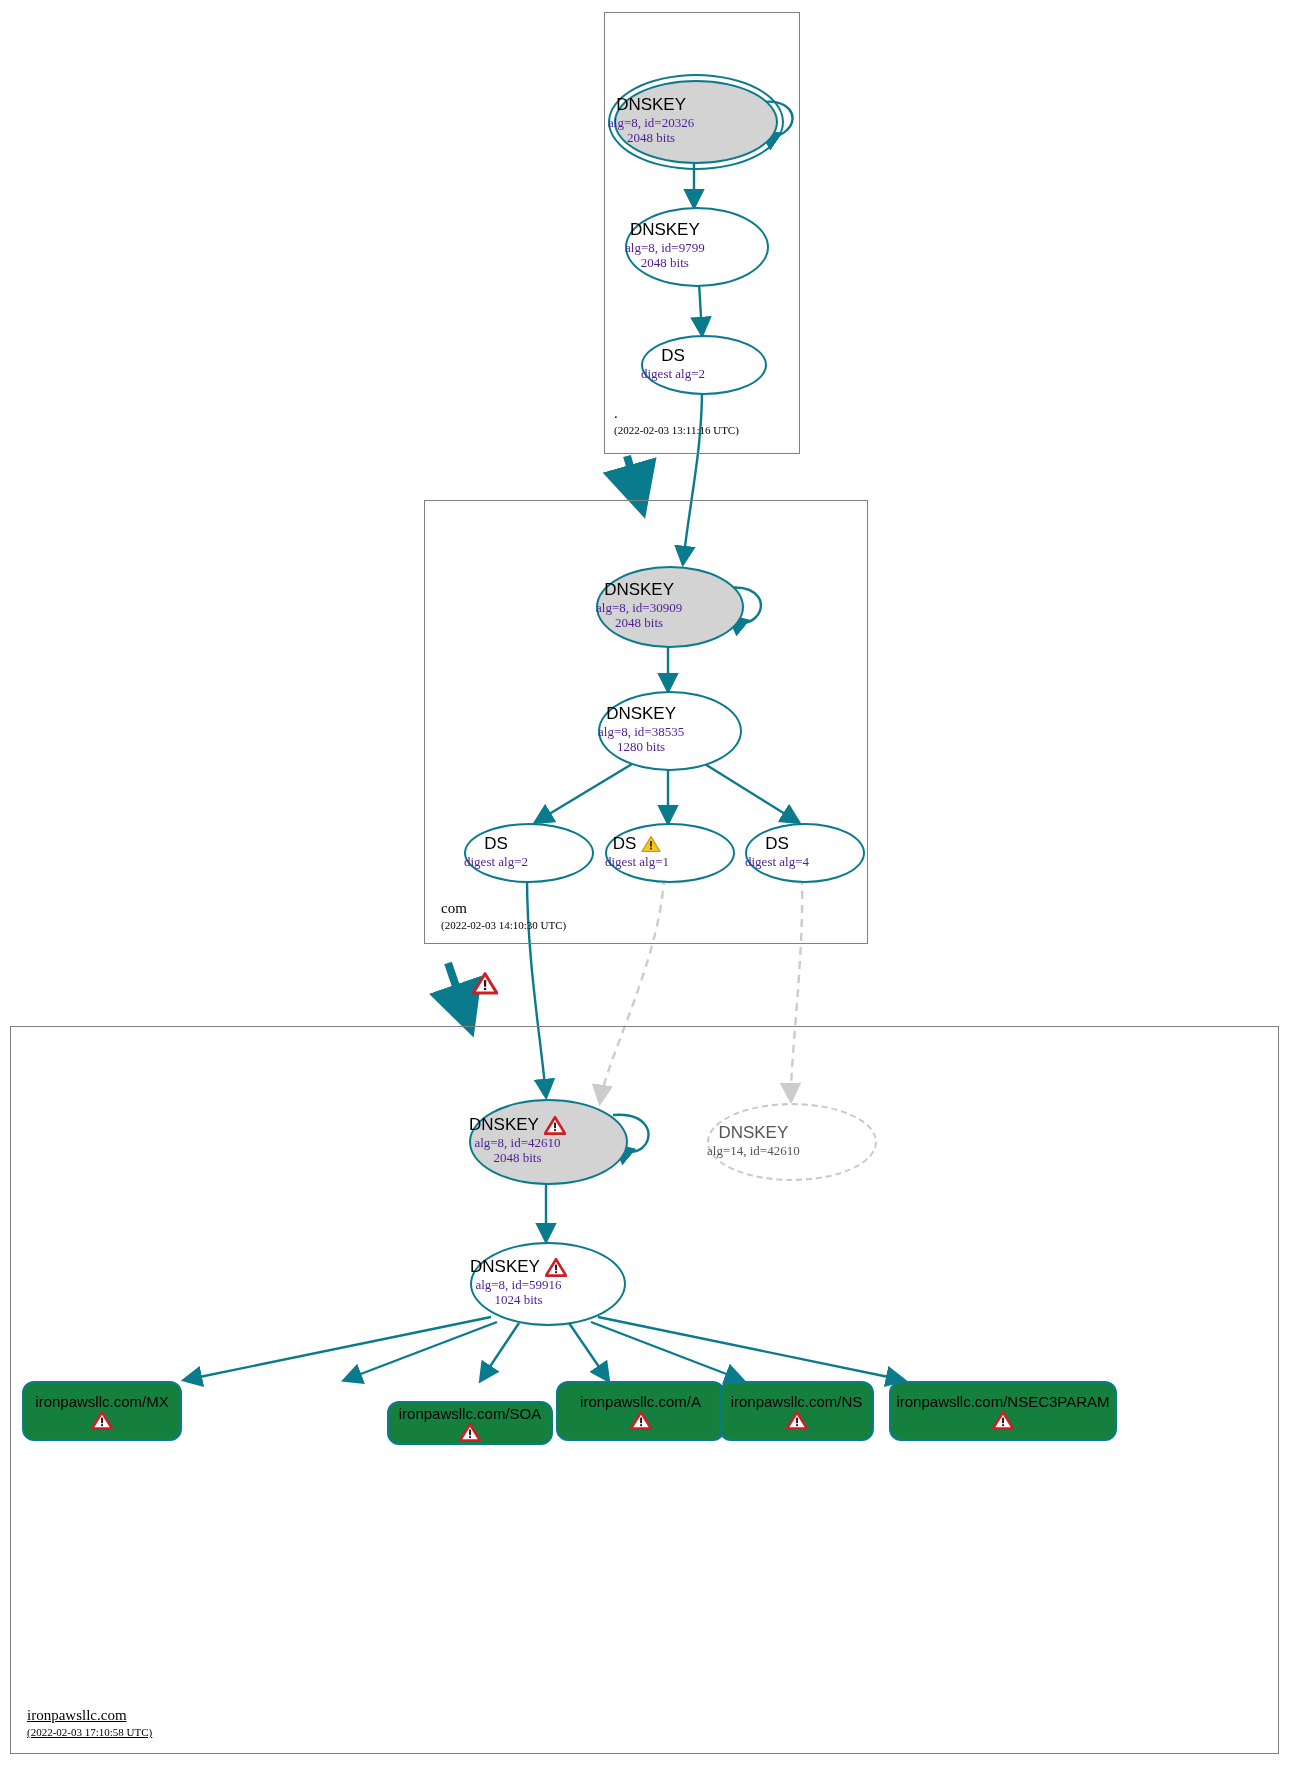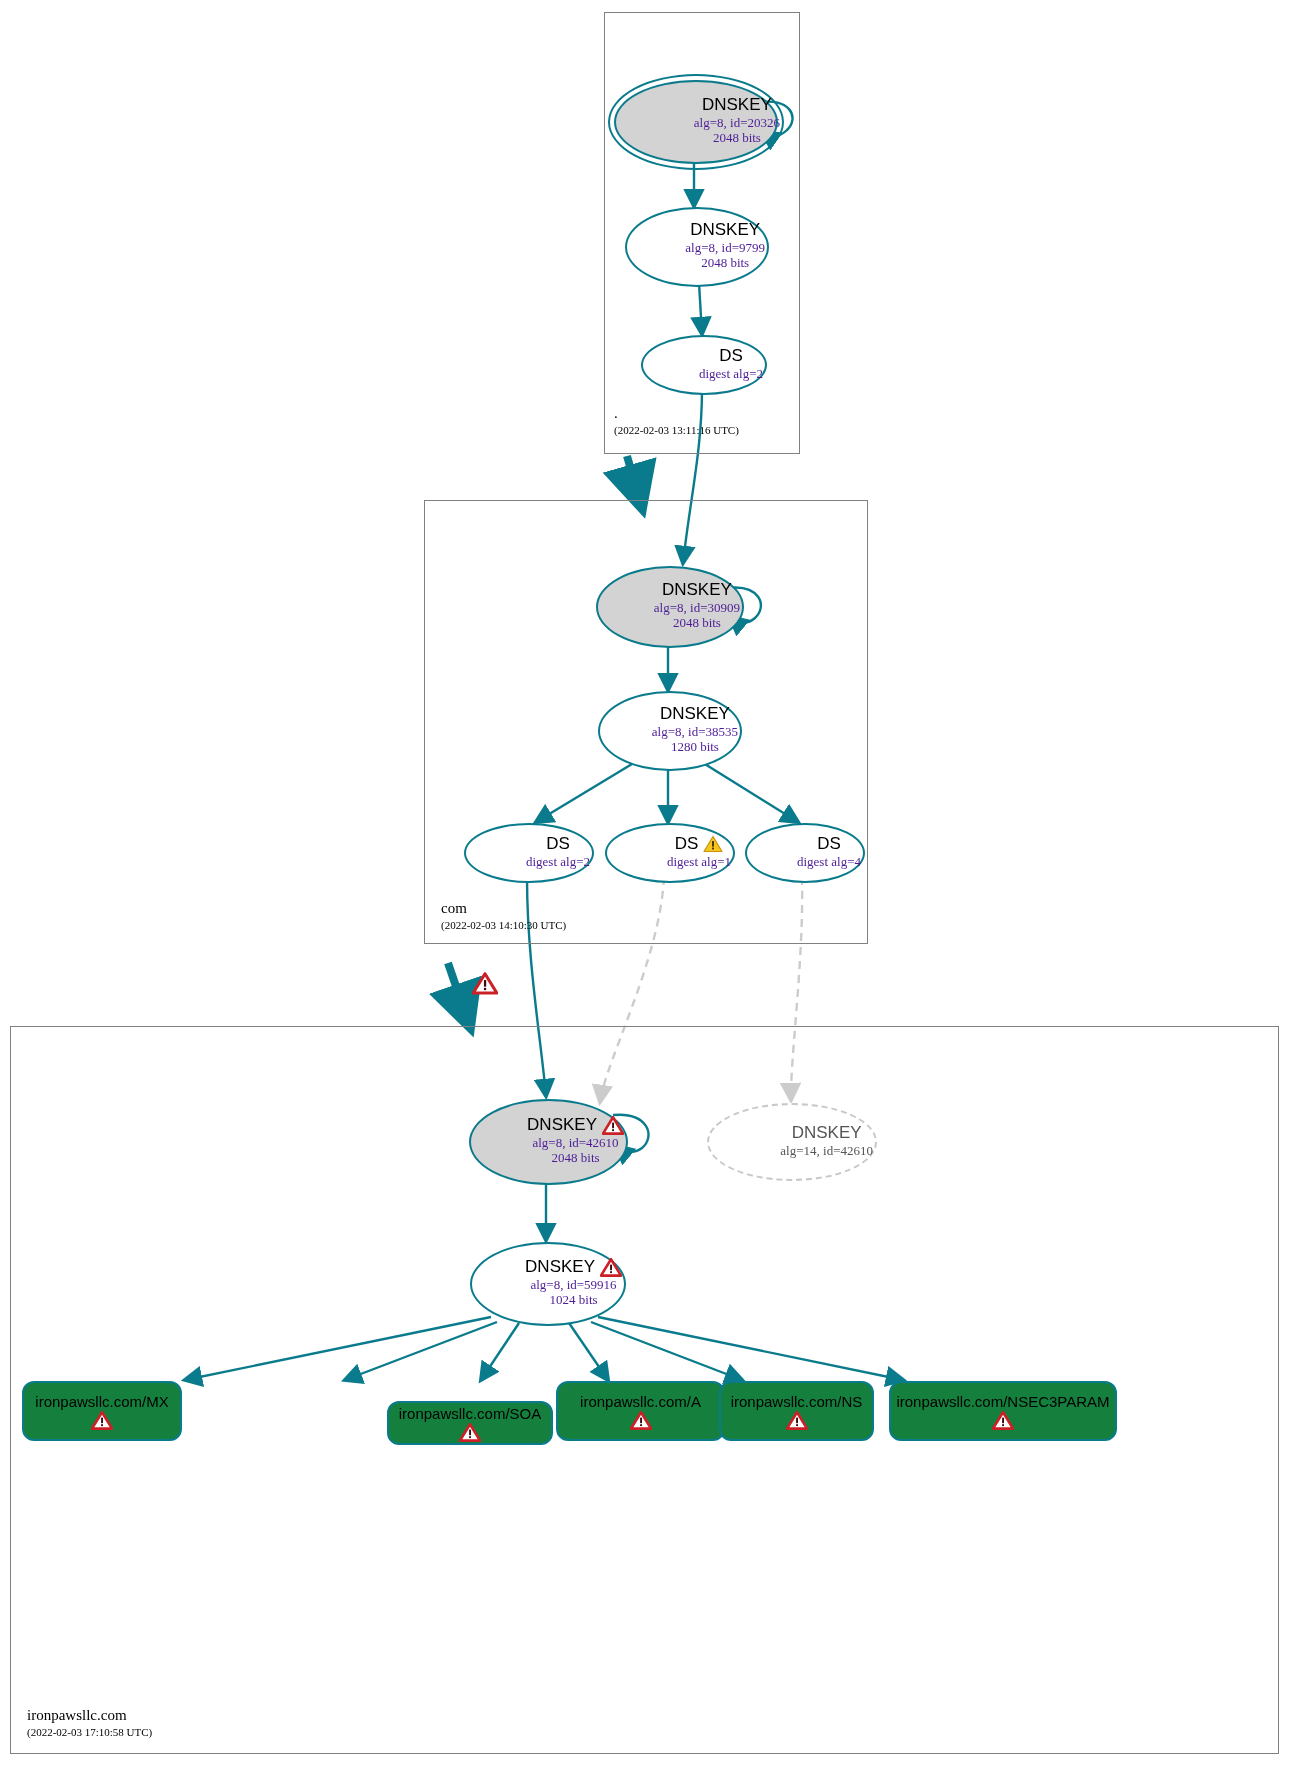--- a/index.html
+++ b/index.html
@@ -46,21 +46,21 @@
   .zone-label .ztime {
     font-size: 11px;
     display: block;
     line-height: 17px;
   }
   .node {
     position: absolute;
     box-sizing: border-box;
     display: flex;
     flex-direction: column;
-    align-items: flex-end;
+    align-items: flex-start;
     justify-content: center;
     text-align: center;
   }
   .ellipse {
     border: 2px solid #0a7b8c;
     border-radius: 50%;
     background: #ffffff;
   }
   .ellipse.filled { background: #d3d3d3; }
   .ellipse.dashed {
@@ -187,21 +187,21 @@
     <span class="ztime">(2022-02-03 13:11:16 UTC)</span>
   </div>
 
   <div class="zone-box" style="left:424px; top:500px; width:444px; height:444px;"></div>
   <div class="zone-label" style="left:441px; top:899px;">
     <span class="zname">com</span>
     <span class="ztime">(2022-02-03 14:10:30 UTC)</span>
   </div>
 
   <div class="zone-box" style="left:10px; top:1026px; width:1269px; height:728px;"></div>
-  <div class="zone-label" style="left:27px; top:1706px;">
+  <div class="zone-label" style="left:27px; top:1706px;text-decoration:underline;">
     <span class="zname">ironpawsllc.com</span>
     <span class="ztime">(2022-02-03 17:10:58 UTC)</span>
   </div>
 
   <div class="node" style="left:608px; top:74px; width:172px; height:92px;">
     <div class="ellipse outer" style="left:0; top:0; width:172px; height:92px;"></div>
     <div class="ellipse filled" style="position:absolute; left:6px; top:6px; width:160px; height:80px;"></div>
     <div style="position:relative; z-index:2;">
       <div class="t1">DNSKEY</div>
       <div class="t2">alg=8, id=20326</div>

